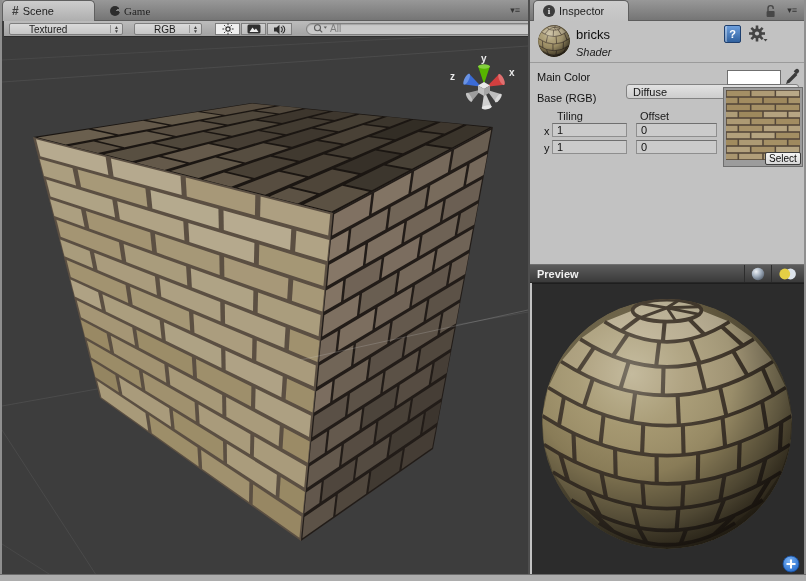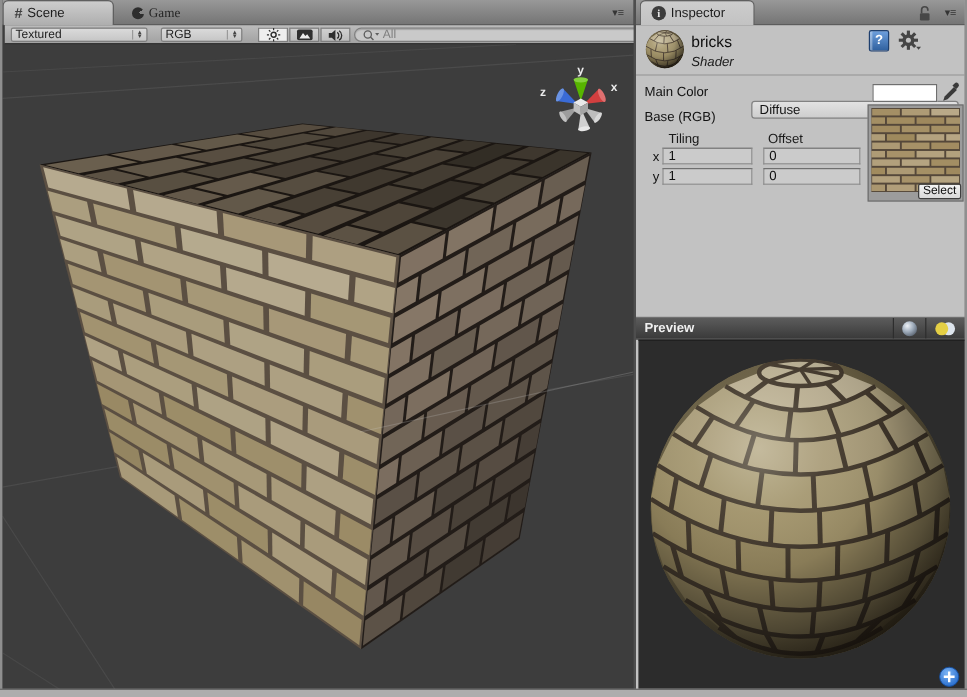--- a/index.html
+++ b/index.html
@@ -19,21 +19,21 @@
   .hash-icon{font-size:12px;font-weight:bold;color:#3f3f3f;}
   .game-icon{width:10px;height:10px;border-radius:50%;
        background:conic-gradient(from 55deg,rgba(0,0,0,0) 0 42deg,#2d2d2d 42deg 360deg);}
   .info-icon{width:12px;height:12px;border-radius:50%;background:#3c3c3c;color:#e9e9e9;
        font-size:9px;font-weight:bold;text-align:center;line-height:12px;font-family:"Liberation Serif",serif;}
   
   .toolbar{position:absolute;left:2px;top:21px;width:526px;height:16px;
        background:linear-gradient(#bcbcbc,#a2a2a2);border-bottom:1px solid #2e2e2e;box-sizing:border-box;}
   .dd{position:absolute;top:2px;height:12px;background:linear-gradient(#dadada,#c6c6c6);
        border:1px solid #7f7f7f;border-radius:2px;box-sizing:border-box;
-       font-size:10px;color:#1d1d1d;display:flex;align-items:center;padding-left:3px;}
+       font-size:10px;color:#1d1d1d;display:flex;align-items:center;padding-left:19px;}
   .dd .arrows{margin-left:auto;padding:0 3px;border-left:1px solid #9a9a9a;font-size:5px;line-height:4px;color:#444;
        display:flex;flex-direction:column;justify-content:center;}
   .tbtn{position:absolute;top:2px;height:12px;width:25px;background:linear-gradient(#d0d0d0,#bdbdbd);
        border:1px solid #7f7f7f;box-sizing:border-box;display:flex;align-items:center;justify-content:center;}
   .tbtn.on{background:#efefef;}
   .search{position:absolute;top:2px;height:12px;border-radius:7px;background:#c9c9c9;
        border:1px solid #7f7f7f;box-sizing:border-box;display:flex;align-items:center;gap:2px;padding:0 6px;
        font-size:10px;color:#7e7e7e;box-shadow:inset 0 1px 1px rgba(0,0,0,0.18);}
   .menu-glyph{font-size:9px;color:#353535;letter-spacing:0;line-height:9px;}
   
@@ -117,21 +117,21 @@
           <polygon points="2.5,8 5.5,3.5 7.5,6 9,4.5 11.5,8" fill="#ececec"></polygon>
         </svg>
       </div>
       <div class="tbtn" style="left:263px;">
         <svg width="13" height="11" viewBox="0 0 13 11">
           <polygon points="1,3.5 3.5,3.5 6.5,0.8 6.5,10.2 3.5,7.5 1,7.5" fill="#2e2e2e"></polygon>
           <path d="M8,3 a3,3 0 0 1 0,5" fill="none" stroke="#2e2e2e" stroke-width="1.1"></path>
           <path d="M9.6,1.6 a4.6,4.6 0 0 1 0,7.8" fill="none" stroke="#2e2e2e" stroke-width="1.1"></path>
         </svg>
       </div>
-      <div class="search" style="left:291px;width:272px;">
+      <div class="search" style="left:302px;width:272px;align-items:flex-end;">
         <svg width="15" height="11" viewBox="0 0 15 11">
           <circle cx="4.5" cy="4.7" r="3" fill="none" stroke="#5e5e5e" stroke-width="1.1"></circle>
           <line x1="6.7" y1="6.9" x2="9.2" y2="9.4" stroke="#5e5e5e" stroke-width="1.2"></line>
           <polygon points="10.6,3.6 14,3.6 12.3,5.8" fill="#5e5e5e"></polygon>
         </svg>
         <span>All</span>
       </div>
     </div>
 
     <div class="abs" style="left:0;top:37px;width:526px;height:537px;background:#3d3d3d;">

